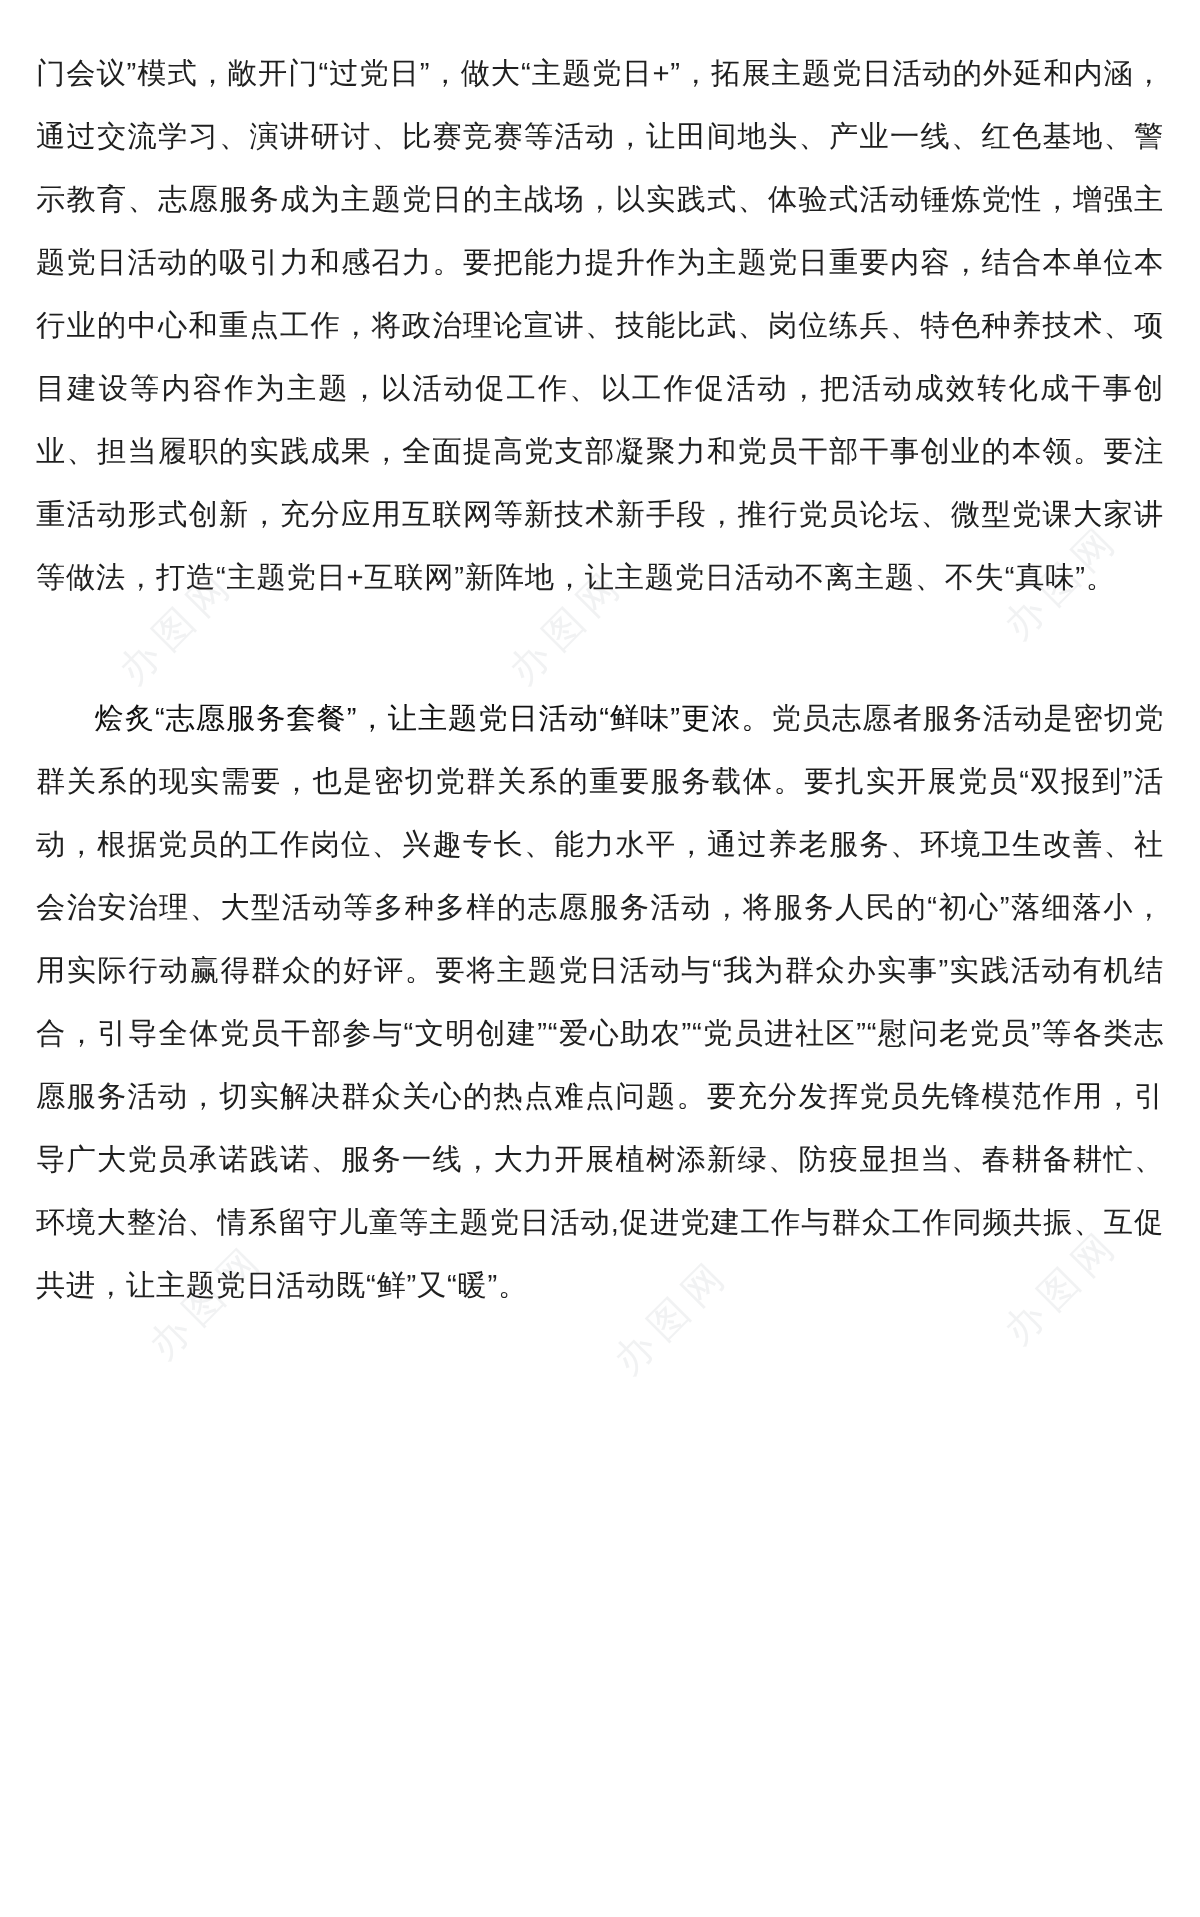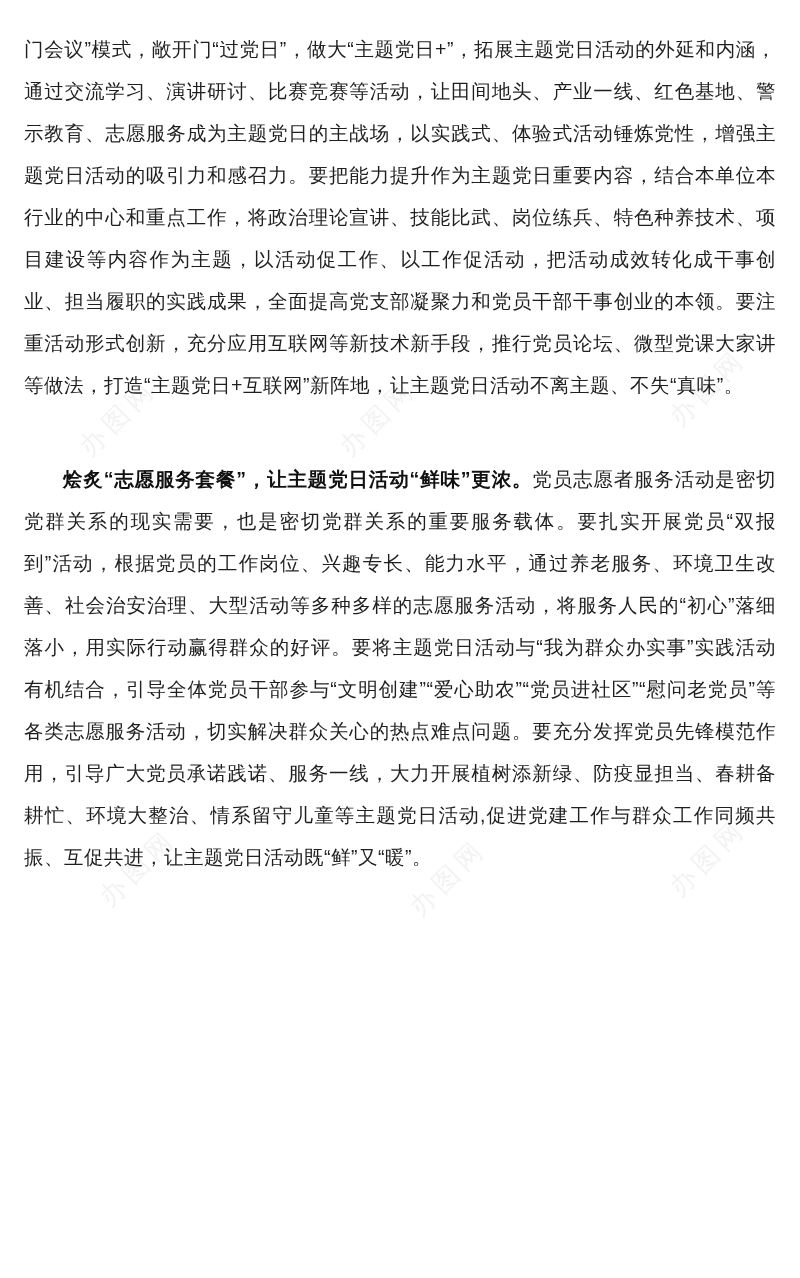--- a/index.html
+++ b/index.html
@@ -56,21 +56,21 @@
     color: #1f1f1f;
     text-align: justify;
     letter-spacing: 0.5px;
     word-break: break-all;
   }
   p.para.second {
     margin-top: 52px;
     text-indent: 2em;
   }
   p.para .lead-bold {
-    font-weight: bold;
+    font-weight: normal;
     color: #111111;
   }
 </style>
 </head>
 <body>
 
 <div class="page">
 
   <div class="watermark-layer">
     <span class="wm w1">办图网</span>

